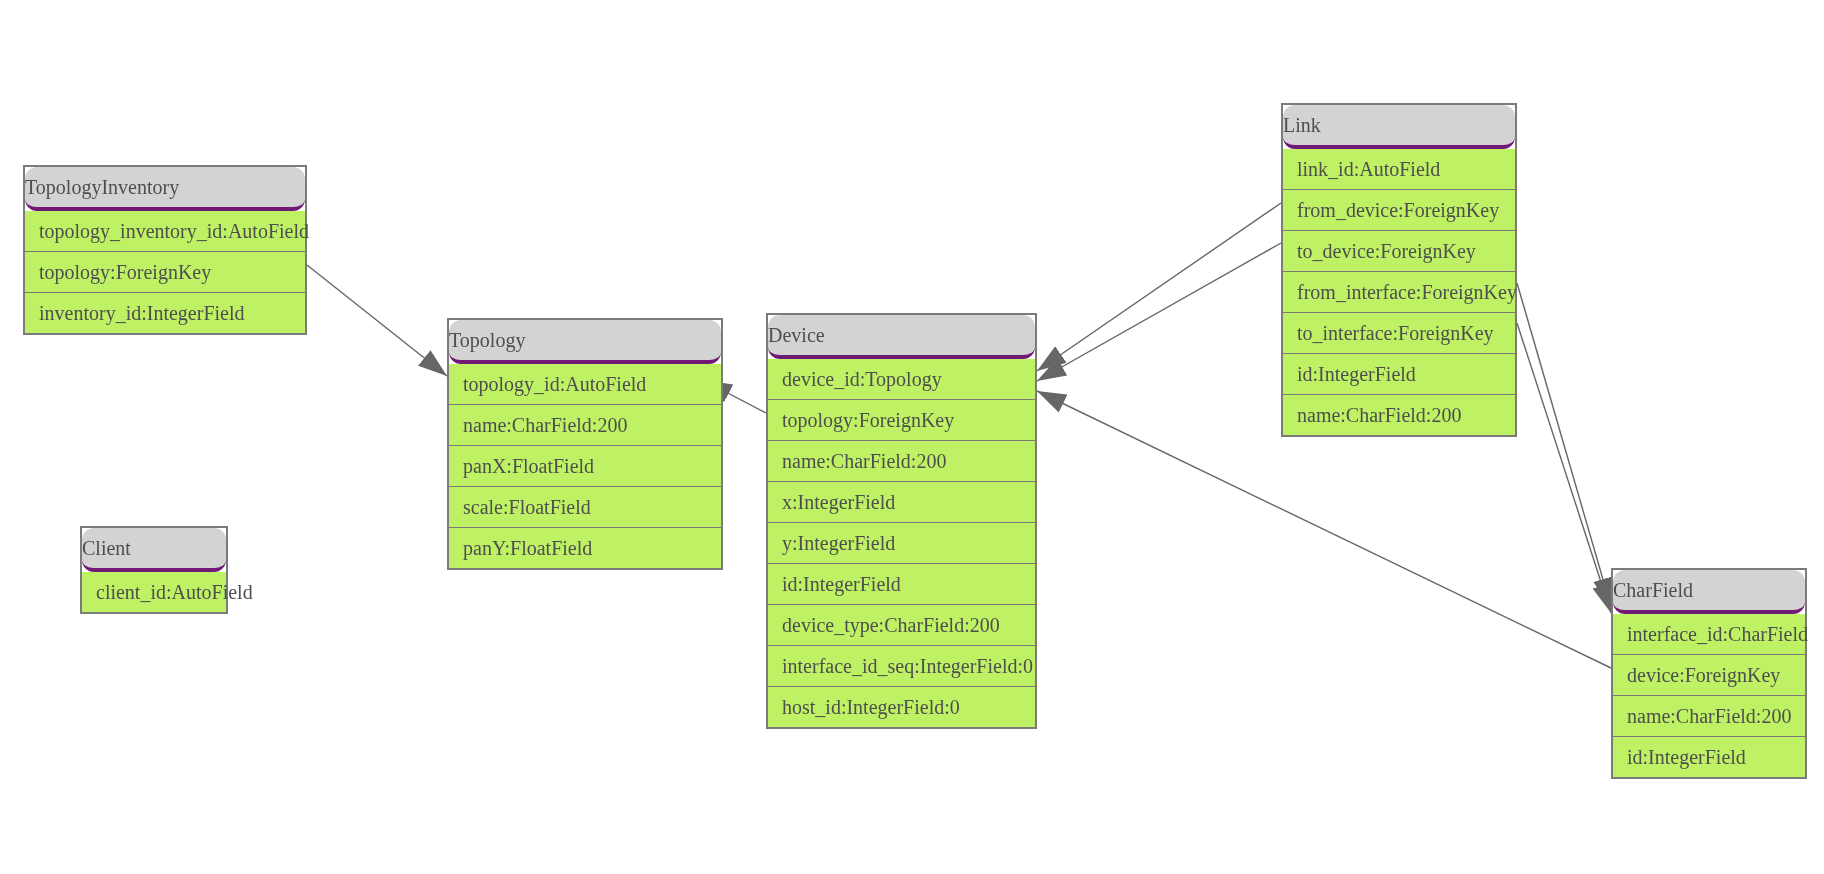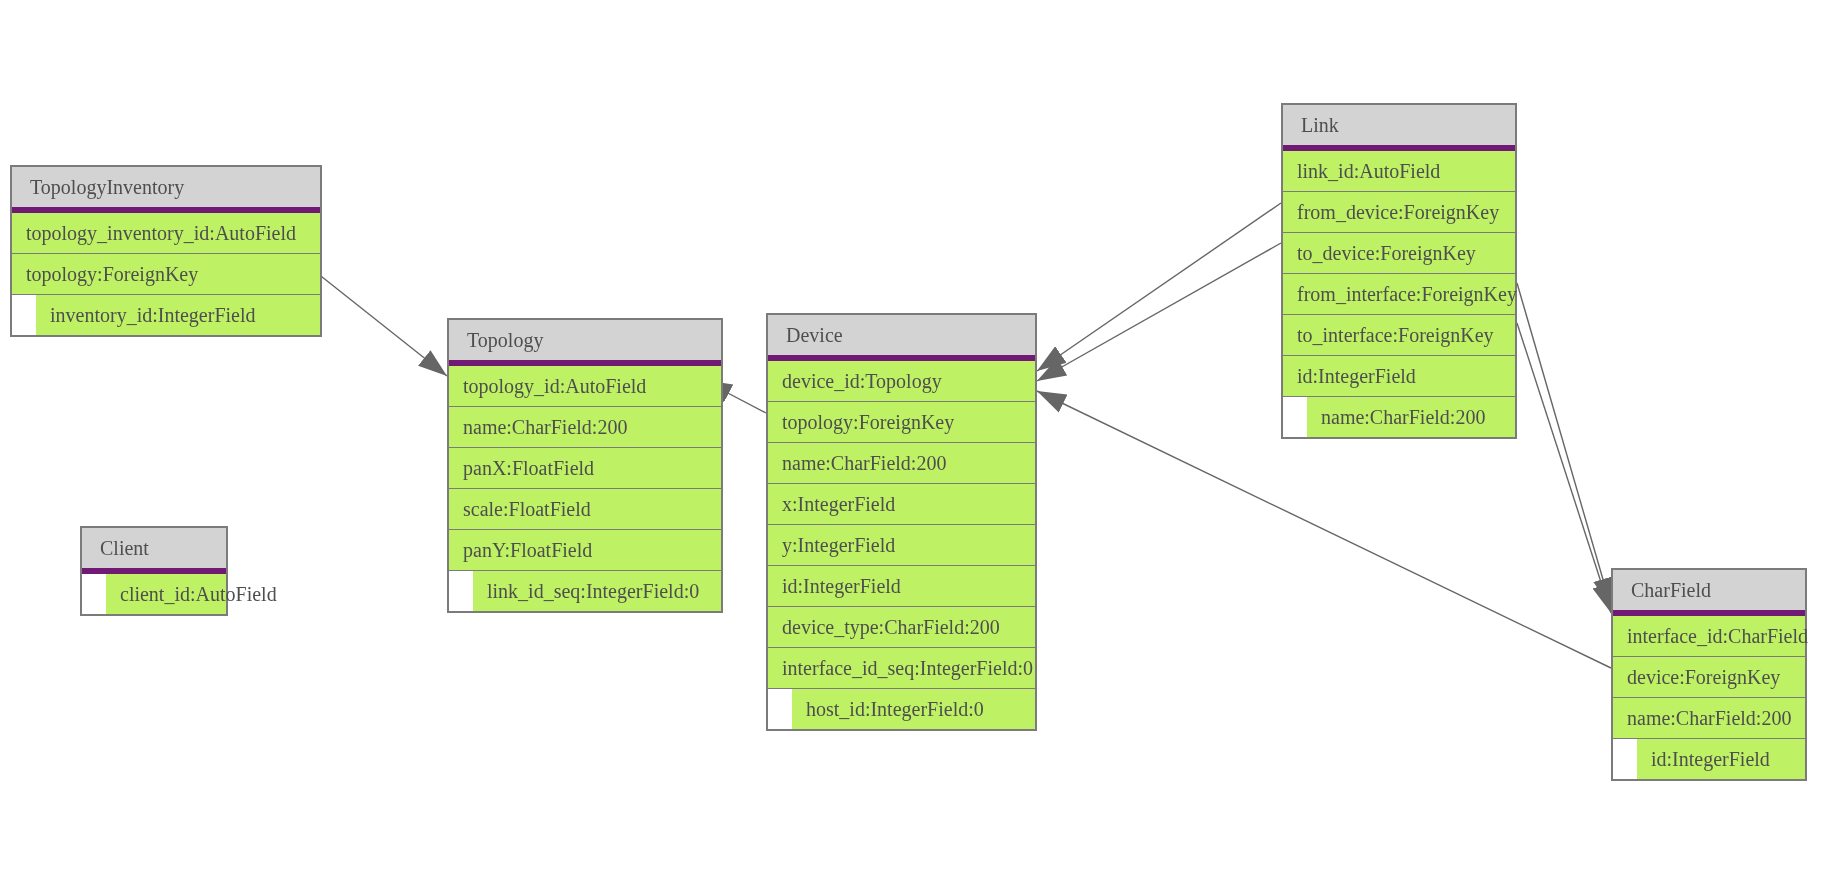--- a/index.html
+++ b/index.html
@@ -7,28 +7,28 @@
     position:relative;width:1824px;height:874px;overflow:hidden;background:#ffffff;
     font-family:"Liberation Serif","DejaVu Serif",serif;
   }
   .edges{position:absolute;left:0;top:0;}
   .edges line{stroke:#666666;stroke-width:1.4;}
   .entity{
     position:absolute;background:#ffffff;border:2px solid #7b7b7b;
     box-sizing:border-box;color:#4e4e4e;font-size:20px;
   }
   .entity-header{
-    background:#d3d3d3;height:40px;line-height:40px;padding:0 18px;
-    border-bottom:6px solid #701a75;white-space:nowrap;
+    background:#d3d3d3;height:40px;line-height:40px;padding:0 0;
+    border-bottom:4px solid #701a75;white-space:nowrap;border-radius:12px;
   }
   .entity-row{
     height:40px;line-height:40px;padding:0 14px;background:#bef264;
     border-bottom:1px solid #7b7b7b;white-space:nowrap;
   }
-  .entity-row:last-child{border-bottom:none;margin-left:24px;}
+  .entity-row:last-child{border-bottom:none;}
 </style>
 </head>
 <body>
 
 <div class="canvas">
 
   <svg class="edges" width="1824" height="874">
     <defs>
       <marker id="arr" markerUnits="userSpaceOnUse" markerWidth="32" markerHeight="24" refX="29" refY="12" orient="auto">
         <path d="M0,2 L29,12 L0,22 z" fill="#666666"></path>
@@ -36,40 +36,39 @@
     </defs>
     <line x1="307" y1="265" x2="447" y2="376" marker-end="url(#arr)"></line>
     <line x1="766" y1="413" x2="703" y2="380" marker-end="url(#arr)"></line>
     <line x1="1281" y1="203" x2="1037" y2="371" marker-end="url(#arr)"></line>
     <line x1="1281" y1="243" x2="1037" y2="381" marker-end="url(#arr)"></line>
     <line x1="1611" y1="668" x2="1037" y2="391" marker-end="url(#arr)"></line>
     <line x1="1517" y1="283" x2="1611" y2="607" marker-end="url(#arr)"></line>
     <line x1="1517" y1="323" x2="1611" y2="613" marker-end="url(#arr)"></line>
   </svg>
 
-  <div class="entity" style="left:10px;top:165px;width:312px">
+  <div class="entity" style="left:23px;top:165px;width:284px">
     <div class="entity-header">TopologyInventory</div>
     <div class="entity-row">topology_inventory_id:AutoField</div>
     <div class="entity-row">topology:ForeignKey</div>
     <div class="entity-row">inventory_id:IntegerField</div>
   </div>
 
   <div class="entity" style="left:80px;top:526px;width:148px">
     <div class="entity-header">Client</div>
     <div class="entity-row">client_id:AutoField</div>
   </div>
 
   <div class="entity" style="left:447px;top:318px;width:276px">
     <div class="entity-header">Topology</div>
     <div class="entity-row">topology_id:AutoField</div>
     <div class="entity-row">name:CharField:200</div>
     <div class="entity-row">panX:FloatField</div>
     <div class="entity-row">scale:FloatField</div>
     <div class="entity-row">panY:FloatField</div>
-    <div class="entity-row">link_id_seq:IntegerField:0</div>
   </div>
 
   <div class="entity" style="left:766px;top:313px;width:271px">
     <div class="entity-header">Device</div>
     <div class="entity-row">device_id:Topology</div>
     <div class="entity-row">topology:ForeignKey</div>
     <div class="entity-row">name:CharField:200</div>
     <div class="entity-row">x:IntegerField</div>
     <div class="entity-row">y:IntegerField</div>
     <div class="entity-row">id:IntegerField</div>

